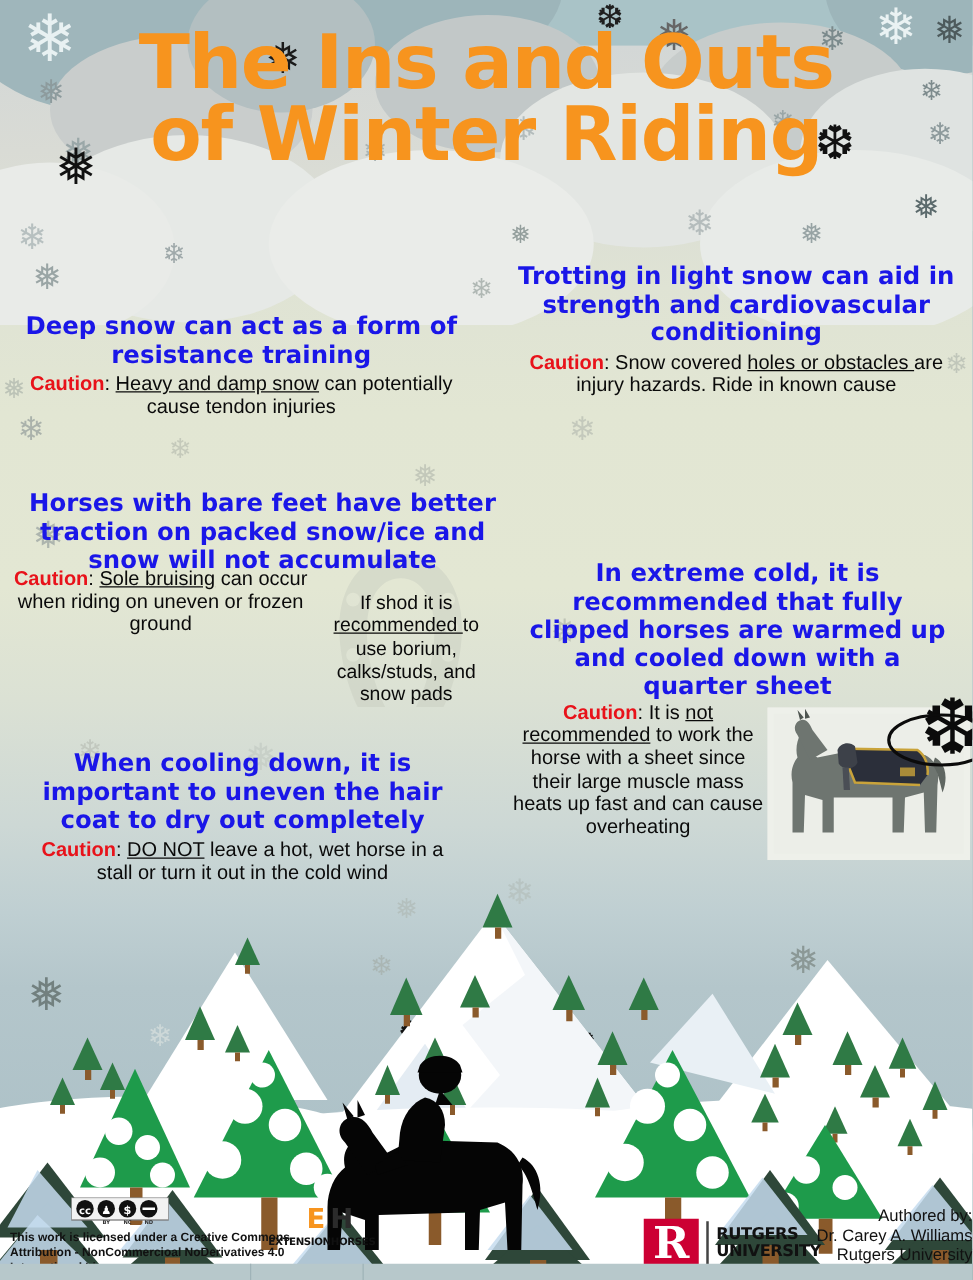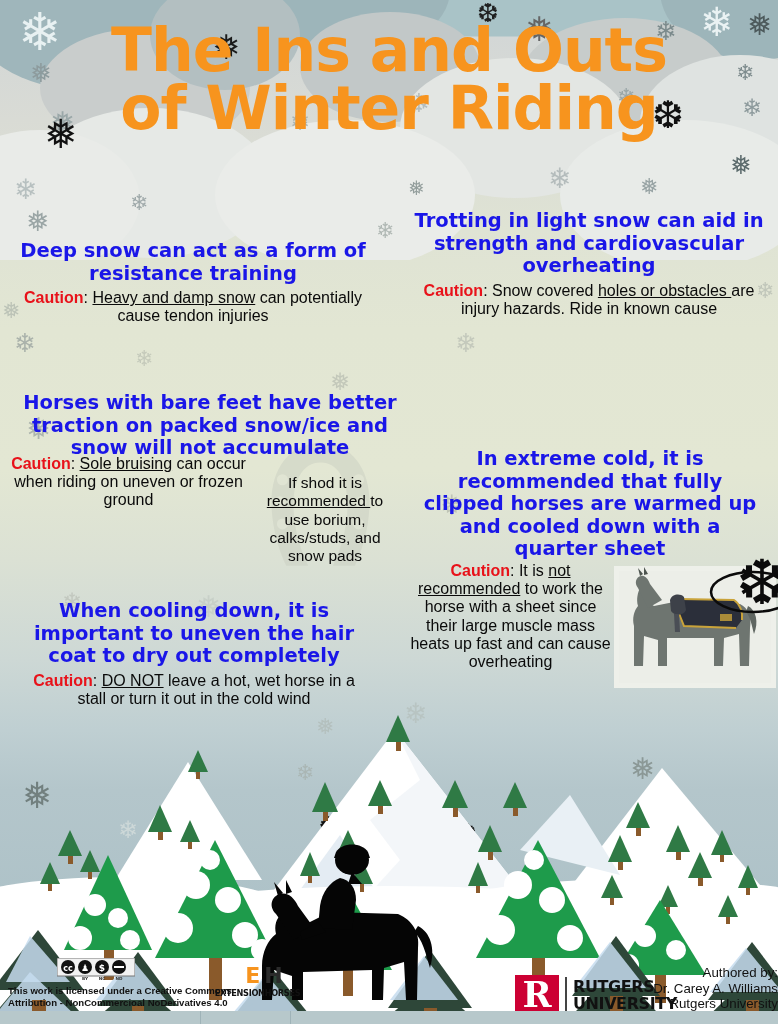--- a/index.html
+++ b/index.html
@@ -73,21 +73,21 @@
   #ehlogo { position:absolute; left:210px; top:60px; width:95px; height:45px; text-align:center; }
   #eh-mark { font-family:"DejaVu Sans", sans-serif; font-weight:bold; font-size:22px;
              letter-spacing:0px; line-height:1;margin-left:13px; }
   #eh-word { font-family:"DejaVu Sans", sans-serif; font-weight:bold; font-size:8.2px;
              letter-spacing:-0.3px; color:#111; margin-top:1px; }
   #rutgers { position:absolute; left:515px; top:70px; display:flex; align-items:center; }
   #r-shield { width:44px; height:40px; background:#CC0033; color:#fff;
               font-family:"DejaVu Serif", serif; font-weight:bold; font-size:35px;
               line-height:40px; text-align:center; }
   #r-bar { width:2px; height:36px; background:#444; margin:0 6px 0 6px; }
-  #r-words { font-family:"DejaVu Sans", sans-serif; font-weight:bold; font-size:16px;
+  #r-words { font-family:"DejaVu Sans", sans-serif; font-weight:bold; font-size:13px;
              line-height:1.08; color:#111; letter-spacing:-0.4px; }
   #authored { position:absolute; left:635px; top:60px; width:143px; text-align:right;
               font-size:13.3px; line-height:1.18; color:#111; }
   #bottomstrip { position:absolute; left:0; top:1011px; width:778px; height:13px;
                  background:#b7c8cb; z-index:30; }
   #bottomstrip .seam { position:absolute; top:0; width:1px; height:13px; background:#9fb3b8; }
 </style>
 </head>
 <body>
 
@@ -154,29 +154,29 @@
     <span class="flake" style="left:296px;top:762px;font-size:22px;color:#aab6b4;">❄</span>
     <span class="flake" style="left:118px;top:818px;font-size:24px;color:#cdd8d8;">❄</span>
     <span class="flake" style="left:546px;top:880px;font-size:22px;color:#dfe8e8;">❄</span>
   </div>
 
   <div id="title">
     <span>The Ins and Outs</span>
     <span class="l2">of Winter Riding</span>
   </div>
 
-  <div class="block" style="left:14px; top:240px; width:358px;">
+  <div class="block" style="left:14px; top:250px; width:358px;">
     <div class="head">Deep snow can act as a form of resistance training</div>
     <div class="body">
       <span class="caution">Caution</span><span>: </span><span class="u">Heavy and damp snow</span><span> can potentially cause tendon injuries</span>
     </div>
   </div>
 
   <div class="block" style="left:408px; top:210px; width:362px;">
-    <div class="head">Trotting in light snow can aid in strength and cardiovascular overheating</div>
+    <div class="head">Trotting in light snow can aid in strength and cardiovascular conditioning</div>
     <div class="body" style="padding:0 8px;">
       <span class="caution">Caution</span><span>: Snow covered </span><span class="u">holes or obstacles </span><span>are injury hazards.  Ride in known cause</span>
     </div>
   </div>
 
   <div class="block" style="left:8px; top:356px; width:404px;margin-top:36px;">
     <div class="head">Horses with bare feet  have better traction on packed snow/ice  and snow will not accumulate</div>
   </div>
   <div class="block" style="left:6px; top:455px; width:245px;">
     <div class="body" style="margin-top:0;">

